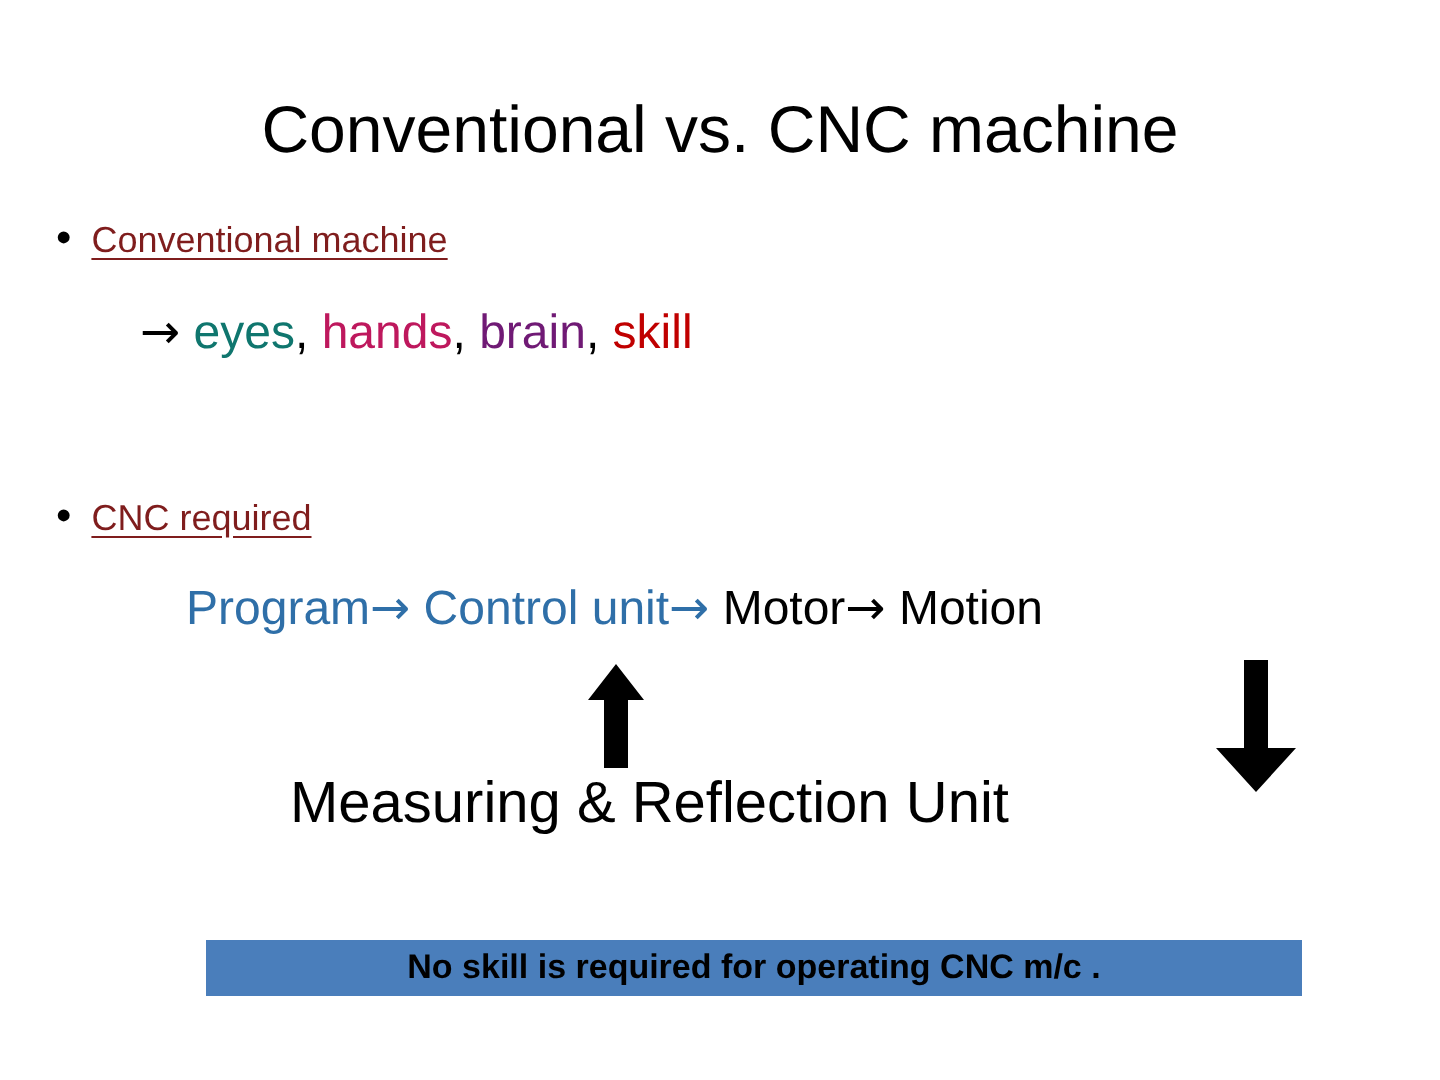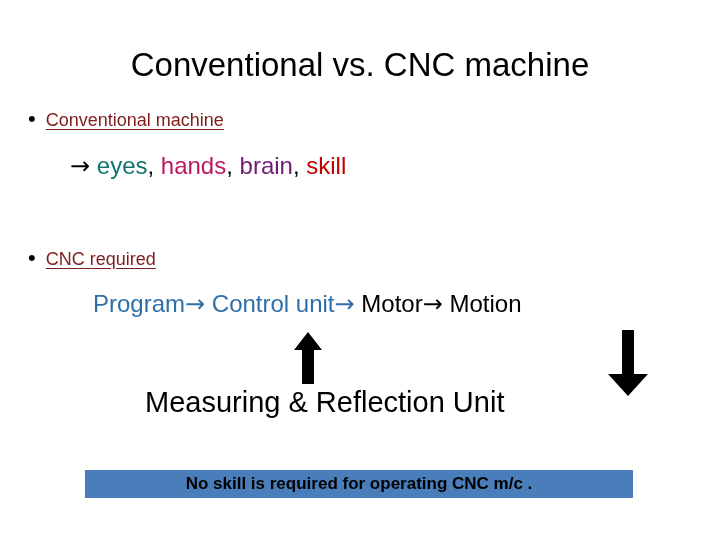--- a/index.html
+++ b/index.html
@@ -84,21 +84,21 @@
     top: 386px;
     left: 145px;
     font-size: 29px;
     color: #000000;
     white-space: nowrap;
   }
 
   .banner {
     position: absolute;
     top: 470px;
-    left: 85px;
+    left: 103px;
     width: 548px;
     height: 28px;
     background: #4a7ebb;
     display: flex;
     align-items: center;
     justify-content: center;
   }
   .banner-text {
     font-size: 17px;
     font-weight: bold;

